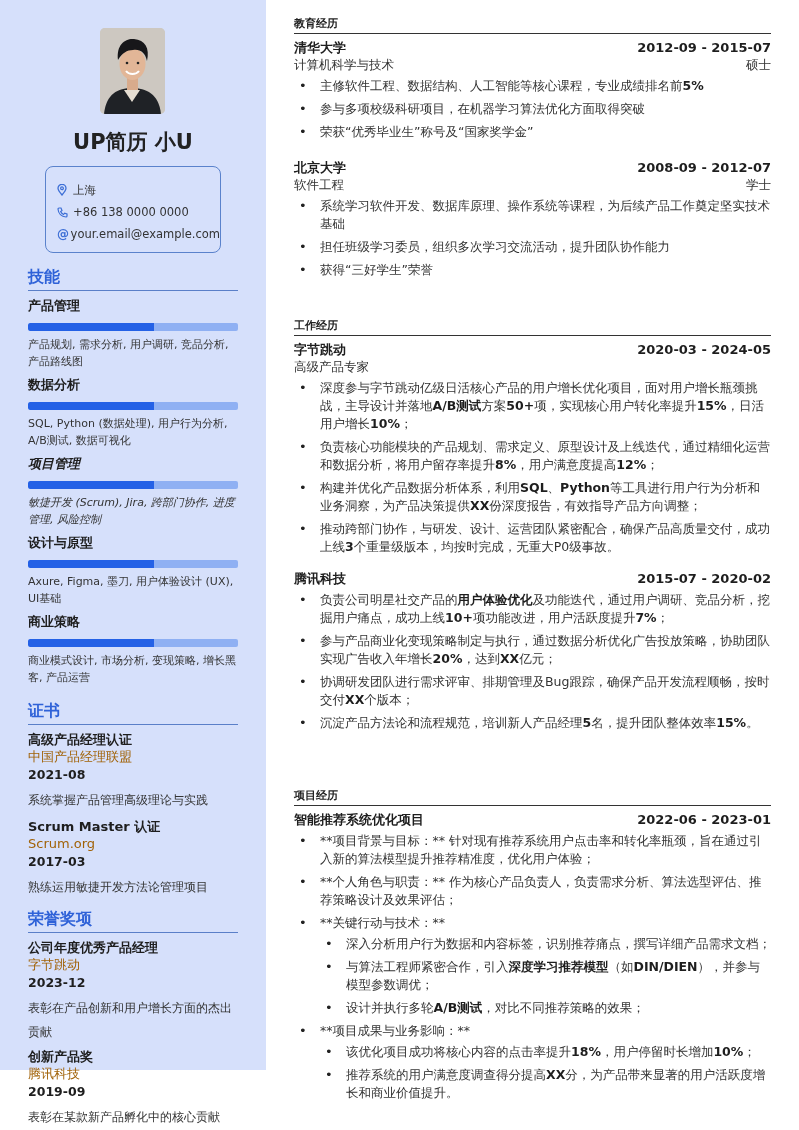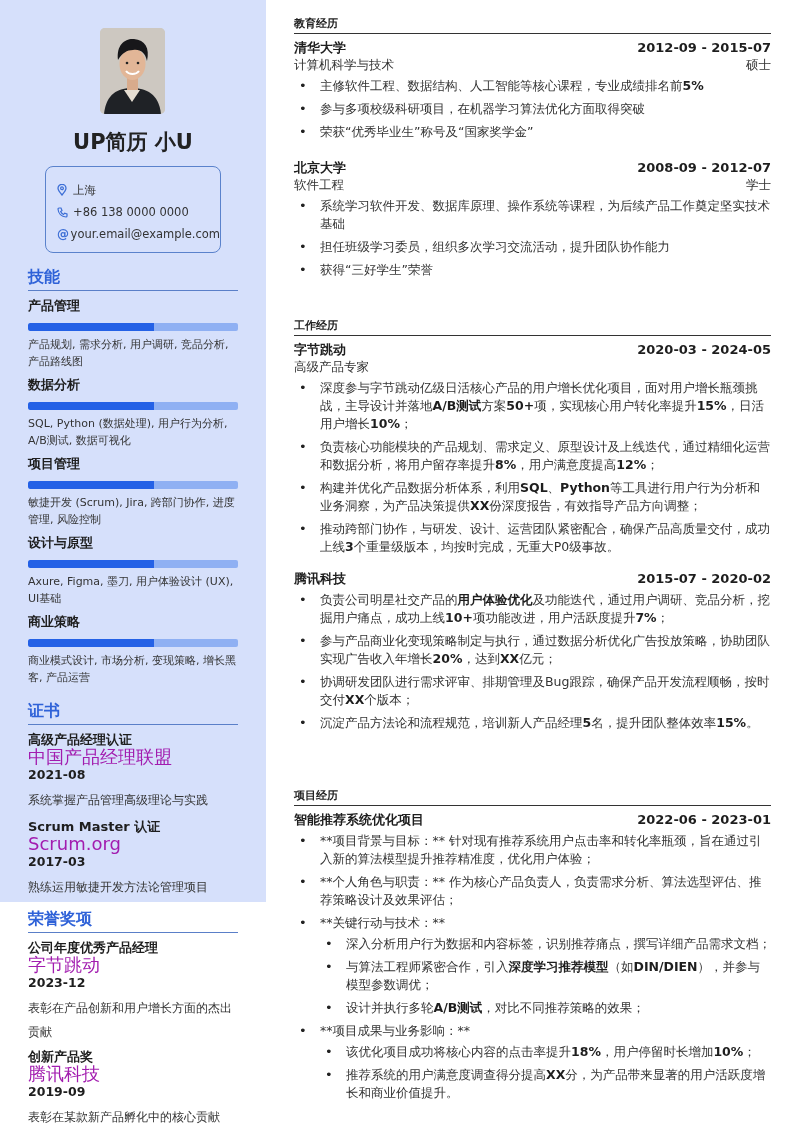--- a/index.html
+++ b/index.html
@@ -1,20 +1,20 @@
 <!DOCTYPE html>
 <html><head>
 <meta charset="utf-8">
 <style>
   * { box-sizing: border-box; margin: 0; padding: 0; }
   html, body { width: 799px; height: 1130px; overflow: hidden; background: #ffffff; }
   body { font-family: "DejaVu Sans", "Liberation Sans", sans-serif; color: #222; position: relative; }
 
   .sidebar {
-    position: absolute; left: 0; top: 0; width: 266px; height: 902px;
+    position: absolute; left: 0; top: 0; width: 266px; height: 1070px;
     background: #d6e0fb; padding: 8px 28px;
   }
   .photo {
     position: absolute; left: 100px; top: 28px; width: 65px; height: 86px;
     border-radius: 5px; overflow: hidden; background: #cfcac3;
   }
   .name {
     position: absolute; left: 0; right: 0; top: 128px; text-align: center;
     font-size: 21px; font-weight: bold; color: #222;
   }
@@ -29,21 +29,21 @@
   .sb-title {
     font-size: 16px; font-weight: bold; color: #2f62d8;
     border-bottom: 1.5px solid #5a7fc8; padding-bottom: 2px;
   }
   .skill-name { font-size: 13px; font-weight: bold; color: #1e1e1e; margin-top: 6px; height: 18px; }
   .bar { margin-top: 8px; height: 8px; background: #8fb0f3; border-radius: 2px; position: relative; overflow: hidden; }
   .bar-fill { position: absolute; left: 0; top: 0; bottom: 0; background: #2461e6; border-radius: 2px 0 0 2px; }
   .skill-desc { font-size: 11px; color: #333; line-height: 17px; margin-top: 5px; }
 
   .item-title { font-size: 13px; font-weight: bold; color: #1e1e1e; line-height: 17px; }
-  .item-org { font-size: 18px; color: #a21caf; line-height: 18px; }
+  .item-org { font-size: 13px; color: #a16207; line-height: 18px; }
   .item-date { font-size: 12.5px; font-weight: bold; color: #1e1e1e; line-height: 18px; }
   .item-desc { font-size: 12px; color: #333; line-height: 24px; margin-top: 4px; }
   .sec { position: absolute; left: 294px; width: 477px; }
   .sec-title { font-size: 11px; font-weight: bold; color: #222; border-bottom: 1.3px solid #333; padding-bottom: 2px; }
   .entry-head { display: flex; justify-content: space-between; margin-top: 5px; }
   .e-title { font-size: 13px; font-weight: bold; color: #1e1e1e; line-height: 17px; }
   .e-date { font-size: 13px; font-weight: bold; color: #1e1e1e; line-height: 17px; }
   .e-sub { display: flex; justify-content: space-between; font-size: 12.5px; color: #333; line-height: 17px; }
   ul.bl { list-style: none; margin-top: 4px; }
   ul.bl li { position: relative; padding-left: 26px; font-size: 12.5px; color: #333; line-height: 18px; margin-bottom: 5px; }
@@ -106,21 +106,21 @@
           </div>
           <div class="skill-desc">产品规划, 需求分析, 用户调研, 竞品分析, 产品路线图</div>
         </div>
         <div style="margin-top: 2px;">
           <div class="skill-name">数据分析</div>
           <div class="bar">
             <div class="bar-fill" style="width: 60%;"></div>
           </div>
           <div class="skill-desc">SQL, Python (数据处理), 用户行为分析, A/B测试, 数据可视化</div>
         </div>
-        <div style="margin-top: 0;">
+        <div style="margin-top: 0; font-style: italic;">
           <div class="skill-name">项目管理</div>
           <div class="bar">
             <div class="bar-fill" style="width: 60%;"></div>
           </div>
           <div class="skill-desc">敏捷开发 (Scrum), Jira, 跨部门协作, 进度管理, 风险控制</div>
         </div>
         <div style="margin-top: 6px;">
           <div class="skill-name">设计与原型</div>
           <div class="bar">
             <div class="bar-fill" style="width: 60%;"></div>

